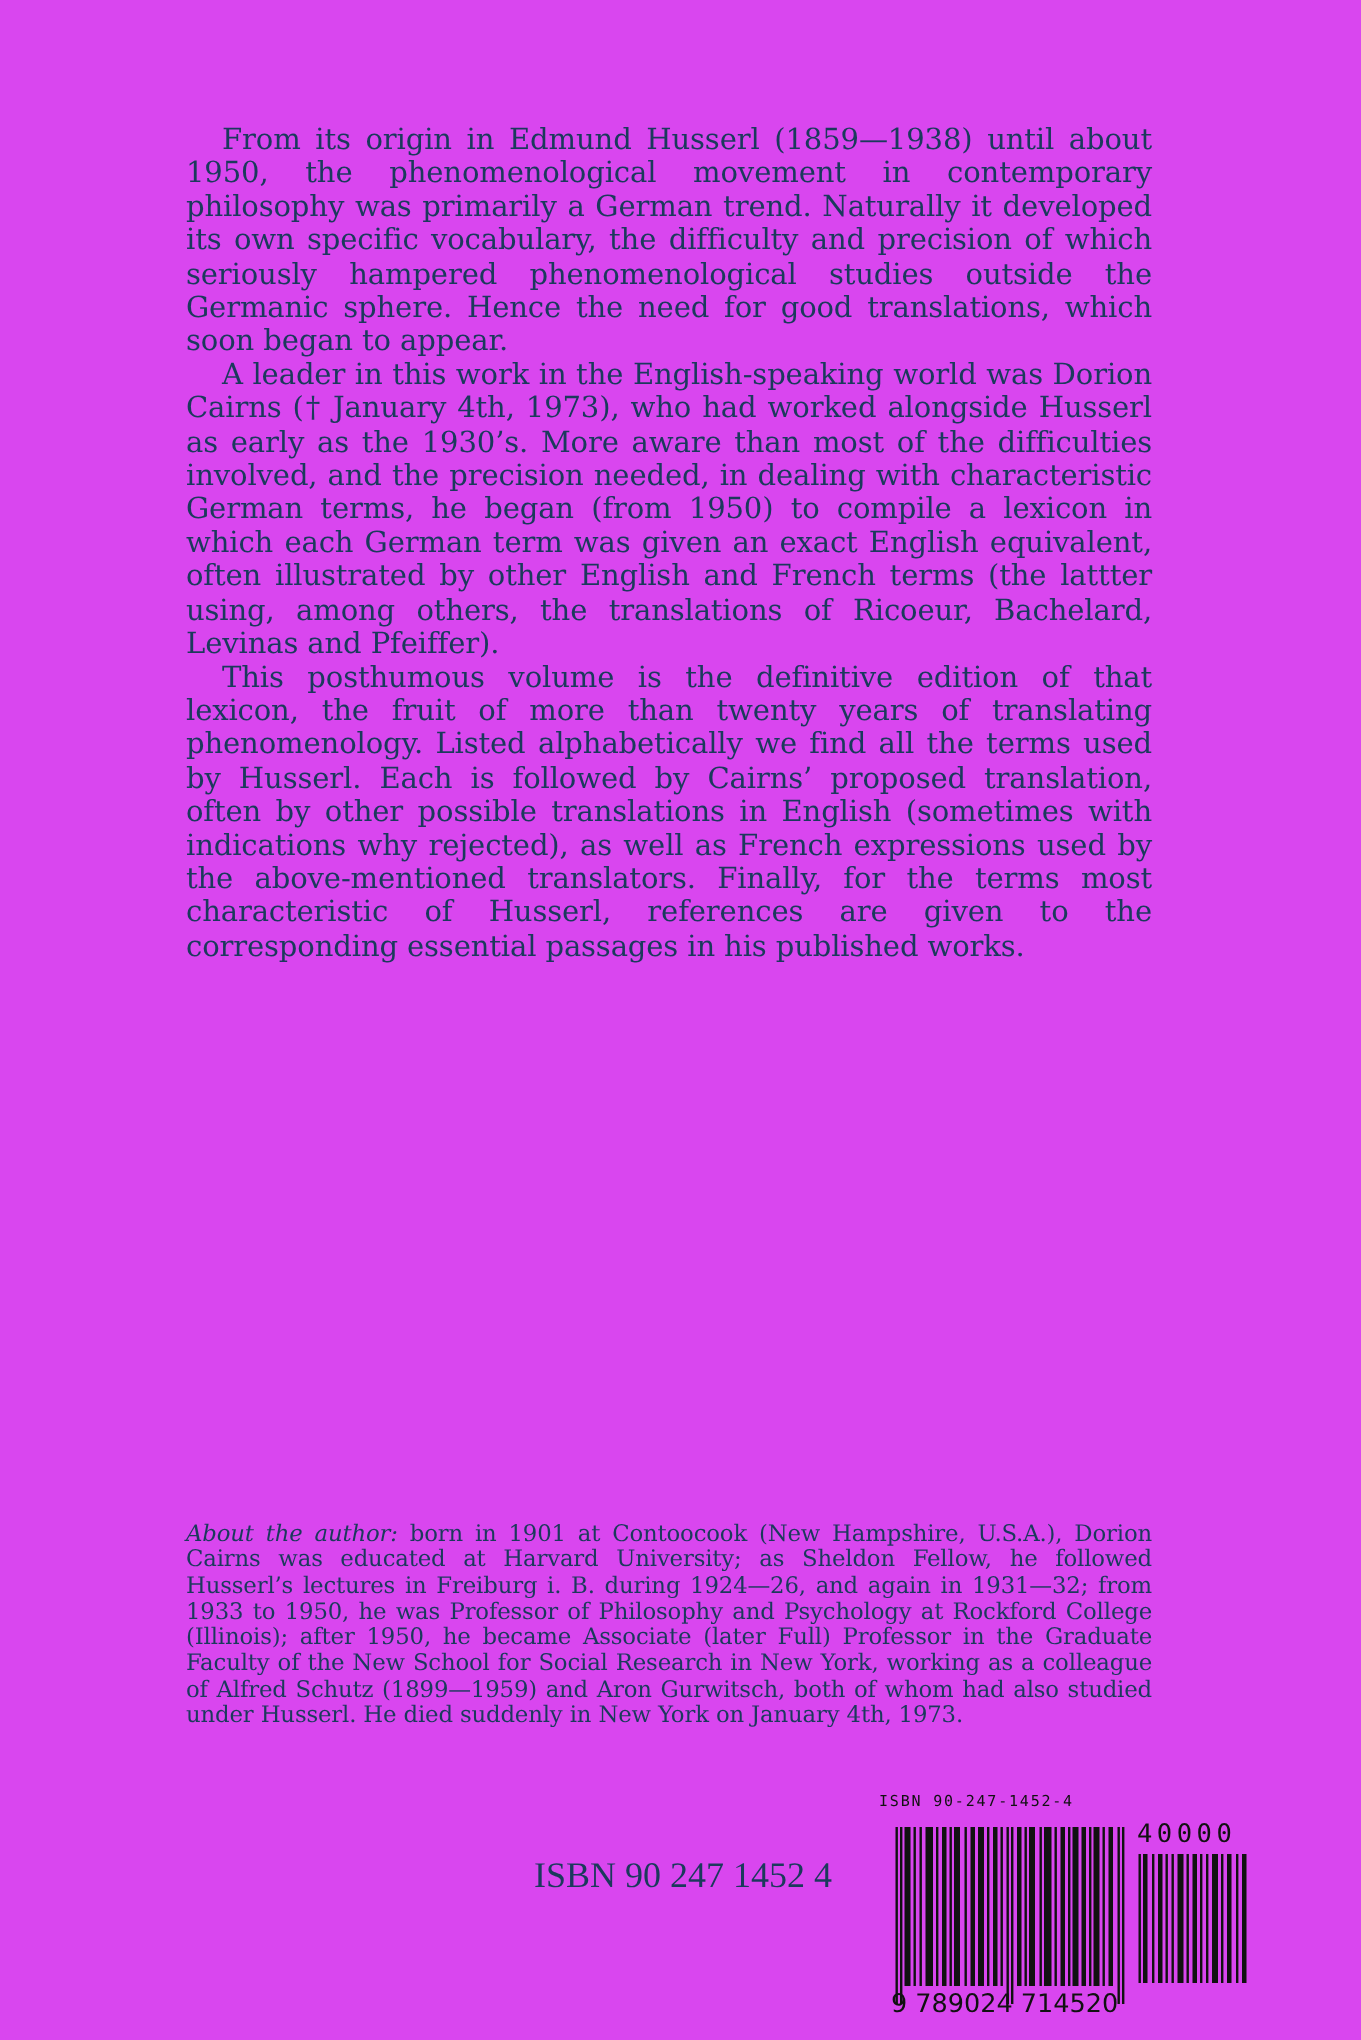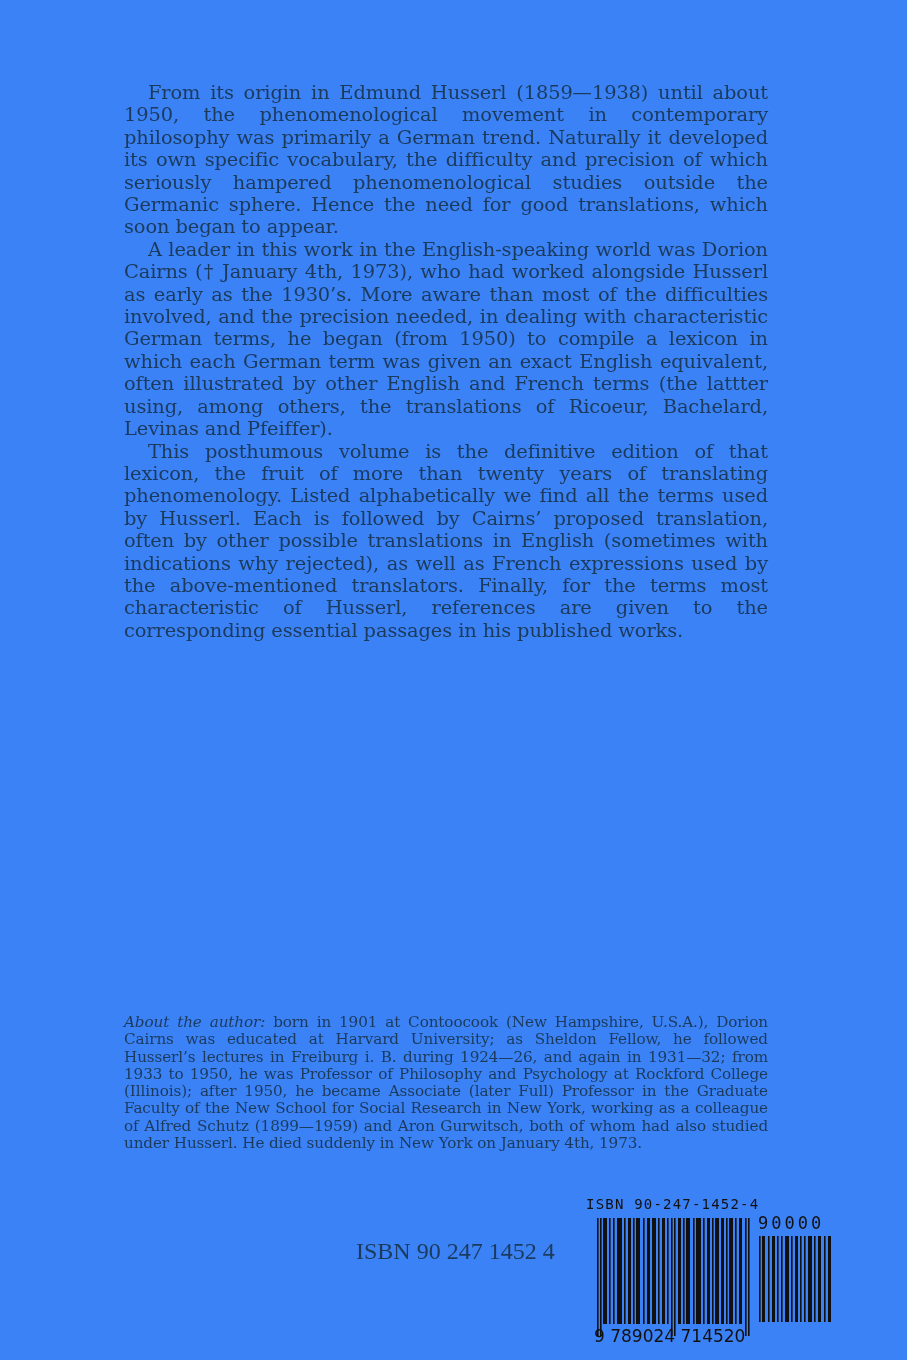--- a/index.html
+++ b/index.html
@@ -1,17 +1,17 @@
 <!DOCTYPE html>
 <html><head>
 <meta charset="utf-8">
 <style>
   html, body { margin: 0; padding: 0; background: #ffffff; }
   body { width: 907px; height: 1360px; position: relative; overflow: hidden; }
-  .page { position: absolute; left: 0; top: 0; width: 907px; height: 1360px; background: #3b82f6; }
+  .page { position: absolute; left: 0; top: 0; width: 907px; height: 1360px; background: #d946ef; }
   .text-block {
     position: absolute;
     left: 124px;
     width: 644px;
     color: #1b3a5c;
     font-family: "DejaVu Serif", "Liberation Serif", serif;
     text-align: justify;
   }
   .main-text { top: 82px; font-size: 19.4px; line-height: 22.4px; letter-spacing: -0.1px; }
   .main-text p { margin: 0; text-indent: 24px; }
@@ -20,21 +20,21 @@
   .about-label { font-style: italic; }
   .isbn-plain {
     position: absolute; left: 356px; top: 1238px;
     font-family: "Liberation Serif", "DejaVu Serif", serif;
     font-size: 24px; color: #1b3a5c; white-space: nowrap;
   }
   .barcode-wrap { position: absolute; left: 582px; top: 1196px; width: 260px; height: 150px; }
   .bc-top-label {
     position: absolute; left: 4px; top: 0px;
     font-family: "DejaVu Sans Mono", "Liberation Mono", monospace;
-    font-size: 14px; color: #111; letter-spacing: 1.2px; white-space: nowrap;
+    font-size: 10px; color: #111; letter-spacing: 1.2px; white-space: nowrap;
   }
   .bc-addon-label {
     position: absolute; left: 176px; top: 17px;
     font-family: "DejaVu Sans Mono", "Liberation Mono", monospace;
     font-size: 17px; color: #111; letter-spacing: 3px; white-space: nowrap;
   }
   .bc-bottom-label {
     position: absolute; left: 12px; top: 130px;
     font-family: "DejaVu Sans", "Liberation Sans", sans-serif;
     font-size: 17px; color: #111; white-space: nowrap; background: transparent;
@@ -97,21 +97,21 @@
           <rect x="126" y="0" width="3" height="106"></rect>
         <rect x="131" y="0" width="1.6" height="106"></rect>
           <rect x="134" y="0" width="4" height="106"></rect>
         <rect x="140" y="0" width="1.6" height="106"></rect>
           <rect x="144" y="0" width="3" height="106"></rect>
 
         <rect x="150" y="0" width="1.6" height="118"></rect>
           <rect x="153" y="0" width="1.6" height="118"></rect>
       </g>
     </svg>
-    <div class="bc-addon-label">90000</div>
+    <div class="bc-addon-label">40000</div>
     <svg class="bc-addon" width="74" height="86" viewBox="0 0 74 86">
       <g fill="#111">
         <rect x="1" y="0" width="1.6" height="86"></rect>
           <rect x="4" y="0" width="3" height="86"></rect>
         <rect x="10" y="0" width="1.6" height="86"></rect>
           <rect x="14" y="0" width="3" height="86"></rect>
         <rect x="19" y="0" width="1.6" height="86"></rect>
           <rect x="23" y="0" width="1.6" height="86"></rect>
         <rect x="27" y="0" width="4" height="86"></rect>
           <rect x="33" y="0" width="1.6" height="86"></rect>

